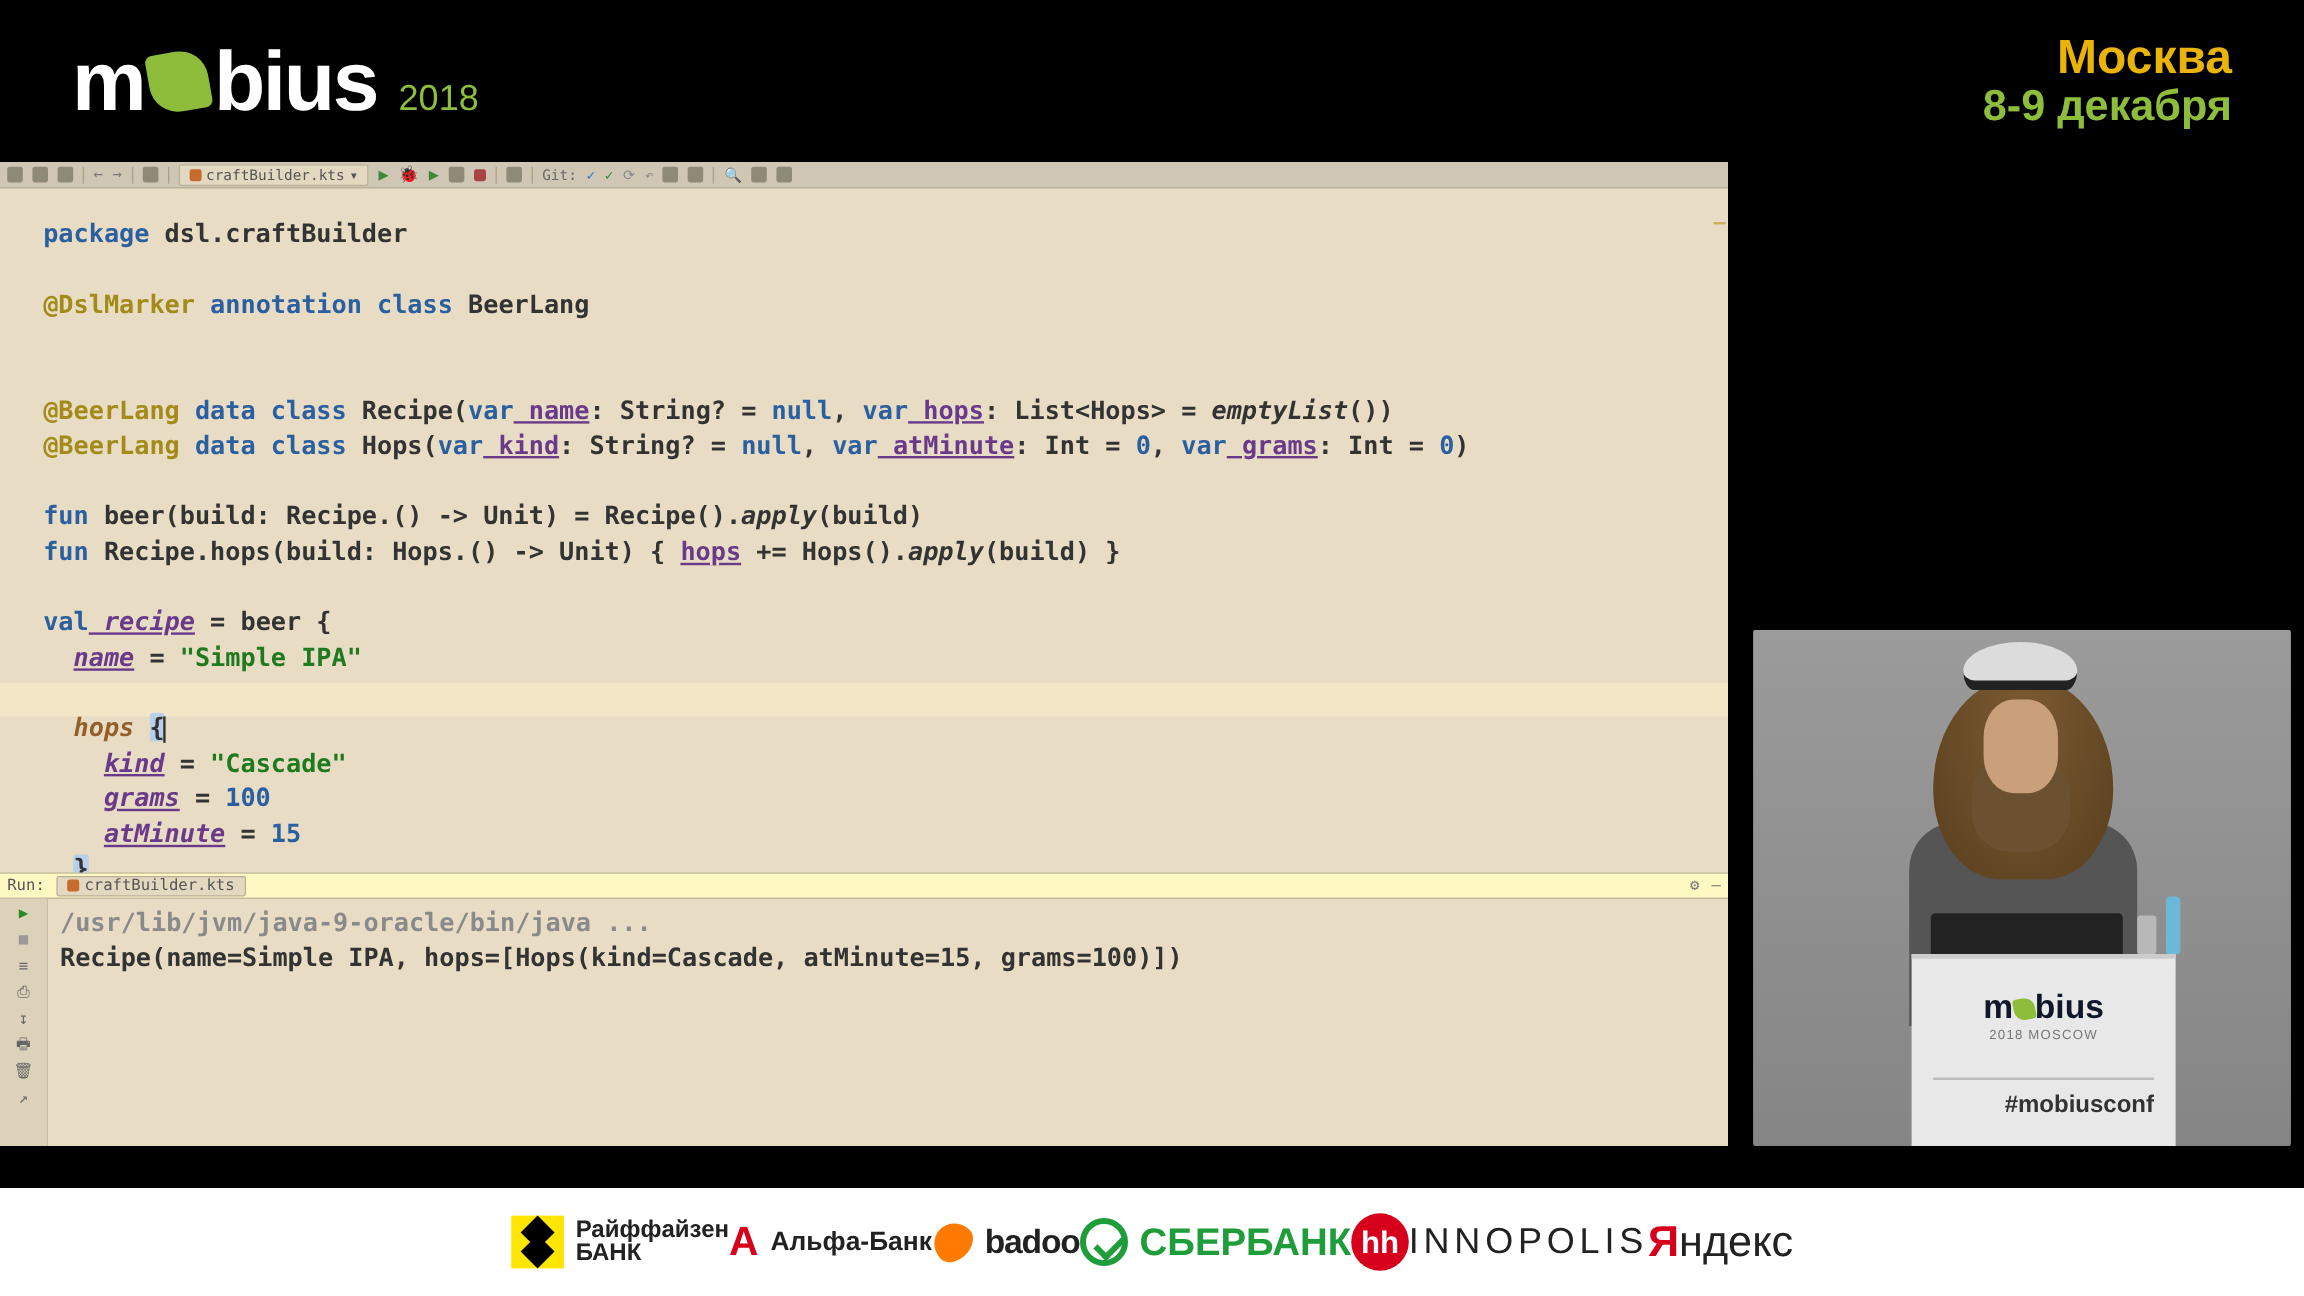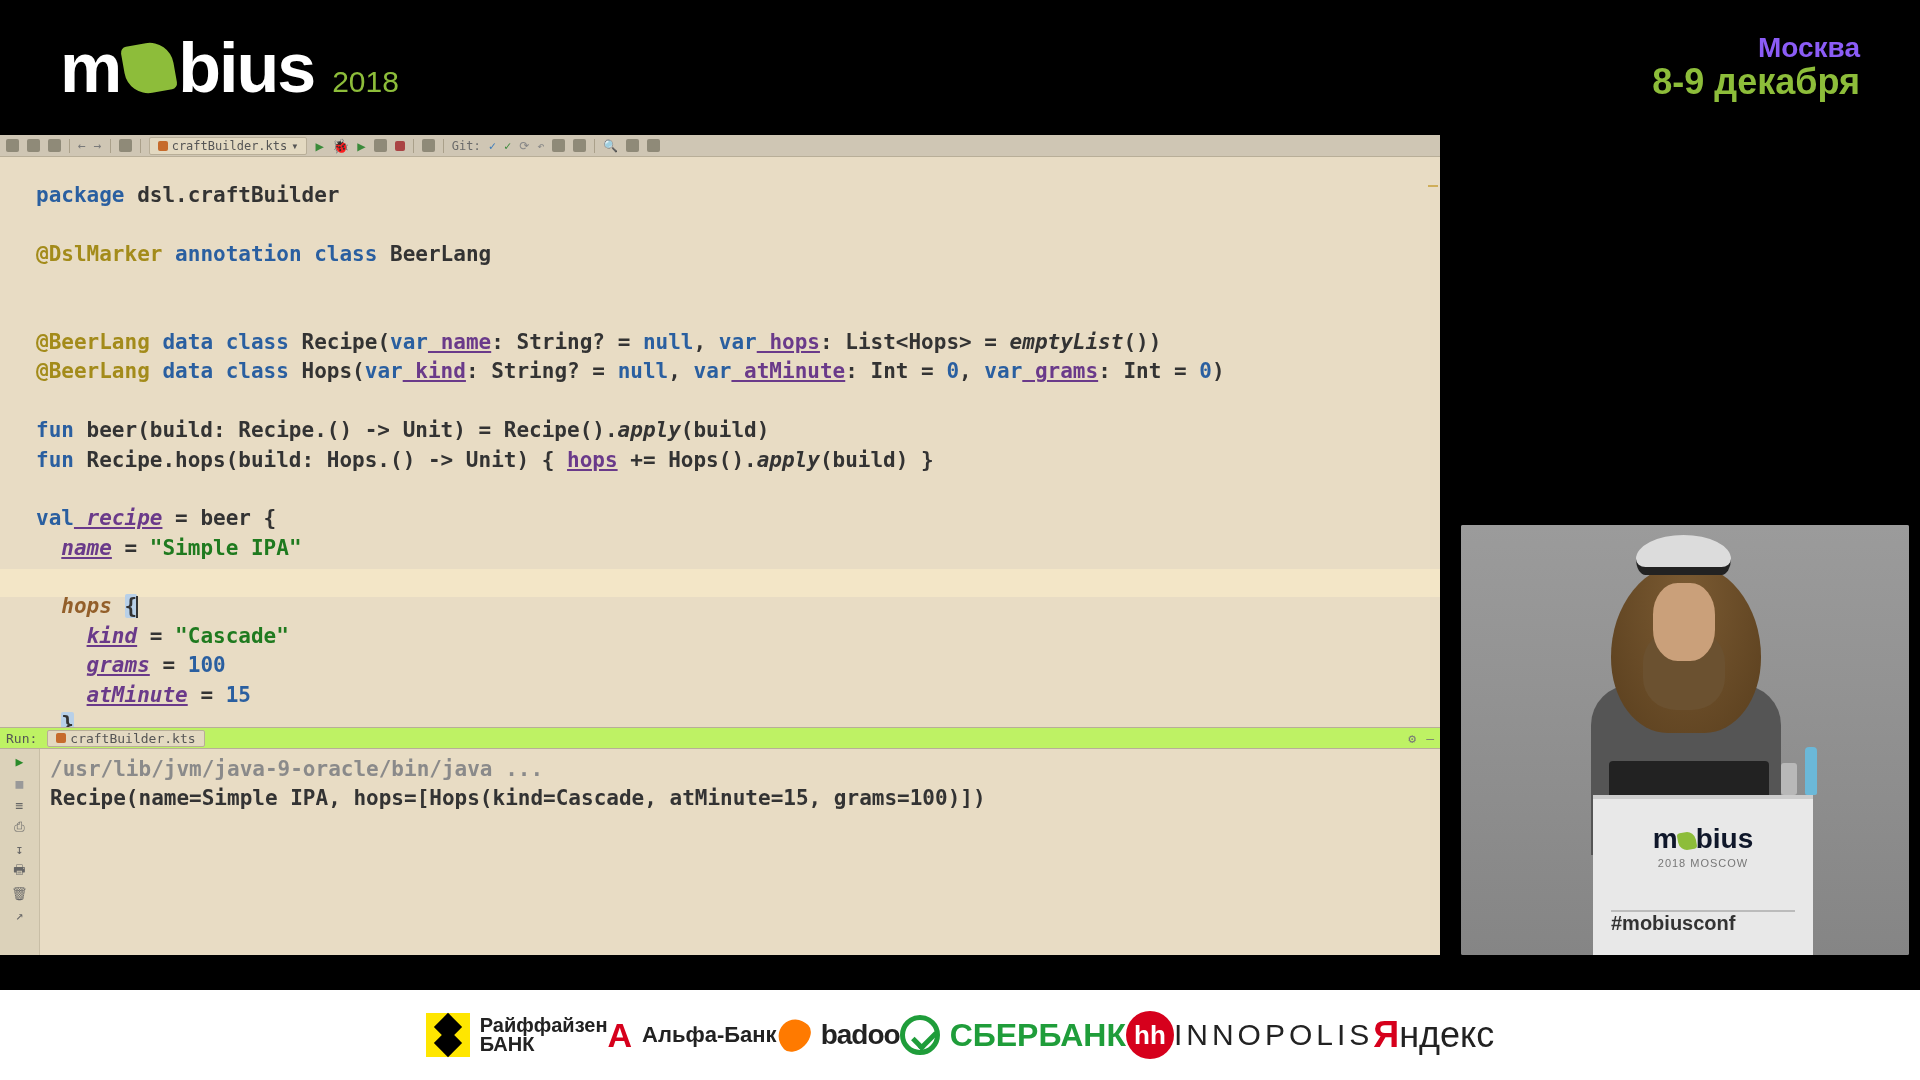--- a/index.html
+++ b/index.html
@@ -5,21 +5,21 @@
   html,body{margin:0;padding:0;width:1920px;height:1080px;background:#000;font-family:Arial,Helvetica,sans-serif;overflow:hidden}
   *{box-sizing:border-box}
 
   
   .conf-header{position:absolute;left:0;top:0;width:1920px;height:135px;background:#000;display:flex;align-items:center;justify-content:space-between;padding:0 60px}
   .mobius-logo{display:flex;align-items:baseline;gap:18px}
   .mobius-word{font-size:70px;font-weight:900;color:#fff;letter-spacing:-2px;display:flex;align-items:center}
   .mobius-leaf{display:inline-block;width:50px;height:50px;background:#8dbd3a;border-radius:6px 24px 6px 24px;transform:rotate(-10deg);margin:0 4px}
   .mobius-year{font-size:30px;color:#8dbd3a;font-weight:400}
   .conf-right{text-align:right}
-  .conf-city{font-size:28px;color:#8b5cf6;font-weight:700;line-height:1}
+  .conf-city{font-size:40px;color:#eab308;font-weight:700;line-height:1}
   .conf-date{font-size:36px;color:#8dbd3a;font-weight:700;line-height:1.1}
 
   
   .ide{position:absolute;left:0;top:135px;width:1440px;height:820px;background:#e8dcc4;font-family:"DejaVu Sans Mono",Menlo,Consolas,monospace;font-size:20px;color:#333}
   .toolbar{height:22px;background:#cfc6b4;border-bottom:1px solid #b8ae98;display:flex;align-items:center;gap:8px;padding:0 6px;font-size:12px;color:#6a6a6a}
   .tb-ico{width:13px;height:13px;background:#8f8a78;border-radius:2px;display:inline-block}
   .tb-sep{width:1px;height:14px;background:#aaa08a}
   .tb-arrow{color:#7a7a7a;font-size:13px}
   .tb-run{color:#3a8a3a;font-size:14px}
   .tb-stop{width:10px;height:10px;background:#a44;border-radius:2px}
@@ -36,21 +36,21 @@
   .str{color:#1f7a1f;font-weight:bold}
   .num{color:#2a5fa0}
   .it{font-style:italic}
   .pur{color:#6a3a8a;font-style:italic;text-decoration:underline}
   .brown{color:#935f2a;font-style:italic}
   .field{color:#6a3a8a;text-decoration:underline}
   .bracehl{background:#b8d0e8;border-radius:2px}
   .caret-bar{display:inline-block;width:2px;height:22px;background:#333;vertical-align:middle;margin-left:-1px}
 
   
-  .run-header{height:22px;background:#bef264;border-top:1px solid #b8ae98;border-bottom:1px solid #b8ae98;display:flex;align-items:center;font-size:13px;color:#555;padding:0 6px;gap:10px}
+  .run-header{height:22px;background:#fef9c3;border-top:1px solid #b8ae98;border-bottom:1px solid #b8ae98;display:flex;align-items:center;font-size:13px;color:#555;padding:0 6px;gap:10px}
   .run-header .spacer{flex:1}
   .run-tab{background:#e3d9c1;padding:0 8px;border:1px solid #b8ae98;border-radius:2px;display:flex;align-items:center;gap:4px}
   .gear{color:#777}
   .run-body{display:flex;height:calc(100% - 22px - 570px - 22px)}
   .run-gutter{width:40px;background:#dcd2ba;border-right:1px solid #c8bea6;display:flex;flex-direction:column;align-items:center;padding-top:4px;gap:6px;font-size:13px}
   .gut-btn{width:20px;height:16px;display:flex;align-items:center;justify-content:center;color:#666}
   .gut-run{color:#2a8a2a}
   .run-out{flex:1;padding:6px 10px;font-size:21px;line-height:1.4;font-weight:bold}
   .run-out .path{color:#8a8a8a}
   .scrollbar{position:absolute;right:2px;top:22px;width:10px;height:560px;background:transparent}
@@ -62,21 +62,21 @@
   .person{position:absolute;left:120px;top:10px;width:210px;height:300px}
   .hat{position:absolute;left:55px;top:0;width:95px;height:40px;background:#dcdcdc;border-radius:50% 50% 10% 10%/60% 60% 40% 40%;border-bottom:8px solid #222}
   .hair{position:absolute;left:30px;top:28px;width:150px;height:170px;background:radial-gradient(ellipse at 50% 20%,#7a5a32,#5a3f1e);border-radius:80px 80px 60px 60px/100px 100px 80px 80px}
   .face{position:absolute;left:72px;top:48px;width:62px;height:78px;background:#caa07a;border-radius:40%}
   .beard{position:absolute;left:62px;top:95px;width:82px;height:80px;background:#6b5130;border-radius:40%}
   .jacket{position:absolute;left:10px;top:150px;width:190px;height:170px;background:#555;border-radius:40px 40px 0 0}
   .podium{position:absolute;left:132px;bottom:0;width:220px;height:160px;background:#e8e8e8;border-top:4px solid #ccc}
   .pod-logo{position:absolute;top:24px;left:0;right:0;text-align:center;font-size:28px;font-weight:900;color:#0f172a}
   .pod-leaf{display:inline-block;width:18px;height:18px;background:#8dbd3a;border-radius:3px 9px 3px 9px;transform:rotate(-10deg);vertical-align:middle}
   .pod-sub{position:absolute;top:58px;left:0;right:0;text-align:center;font-size:11px;color:#777;letter-spacing:1px}
-  .pod-hash{position:absolute;top:95px;left:0;right:0;text-align:left;font-size:20px;font-weight:700;color:#333;border-top:2px solid #bbb;margin:16px 18px}
+  .pod-hash{position:absolute;top:95px;left:0;right:0;text-align:right;font-size:20px;font-weight:700;color:#333;border-top:2px solid #bbb;padding-top:10px;margin:4px 18px}
   .laptop{position:absolute;left:148px;bottom:158px;width:160px;height:36px;background:#222;border-radius:4px 4px 0 0}
   .cup{position:absolute;left:320px;bottom:160px;width:16px;height:32px;background:#b8b8b8;border-radius:3px}
   .bottle{position:absolute;left:344px;bottom:160px;width:12px;height:48px;background:#6bb8d8;border-radius:4px 4px 2px 2px}
 
   
   .sponsors{position:absolute;left:0;bottom:0;width:1920px;height:90px;background:#fff;display:flex;align-items:center;justify-content:center;padding:0 30px}
   .sp{display:flex;align-items:center;gap:10px;font-weight:700;color:#222}
   .sp-raif-ico{width:44px;height:44px;background:#ffe600;position:relative}
   .sp-raif-ico::before,.sp-raif-ico::after{content:"";position:absolute;left:12px;width:20px;height:20px;background:#000}
   .sp-raif-ico::before{top:4px;transform:rotate(45deg)}

